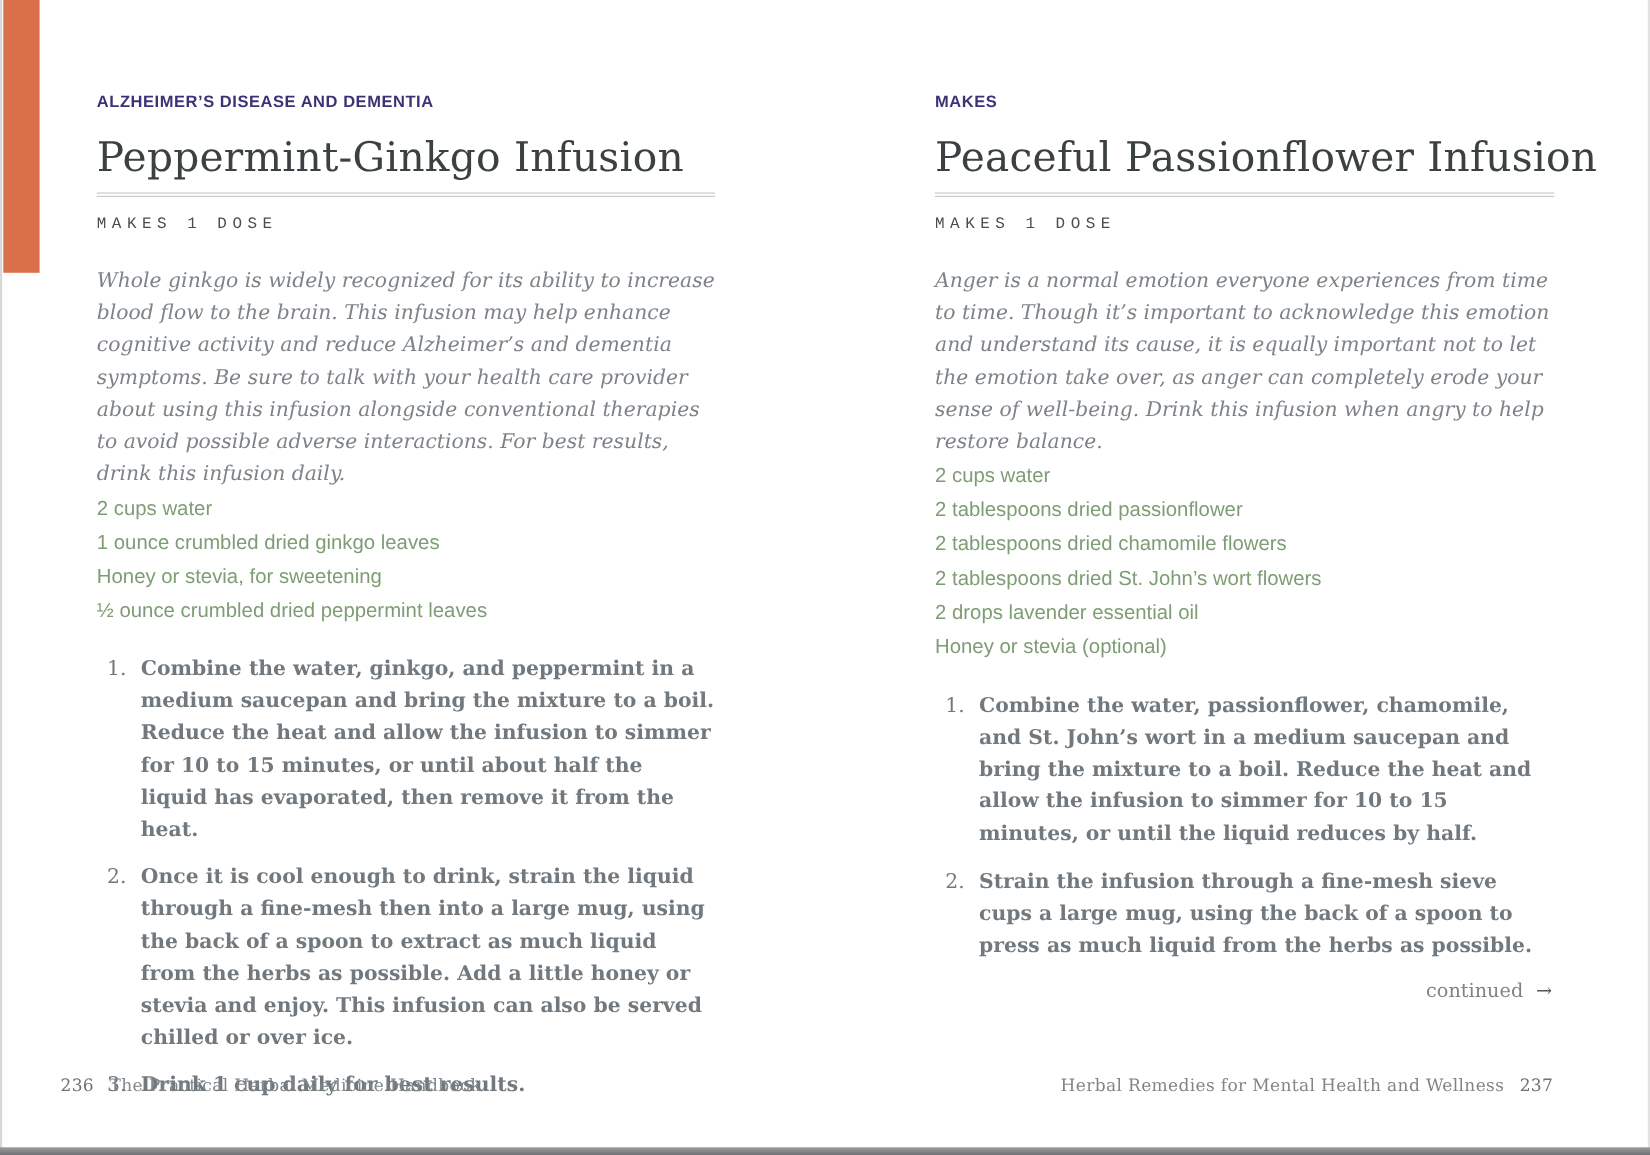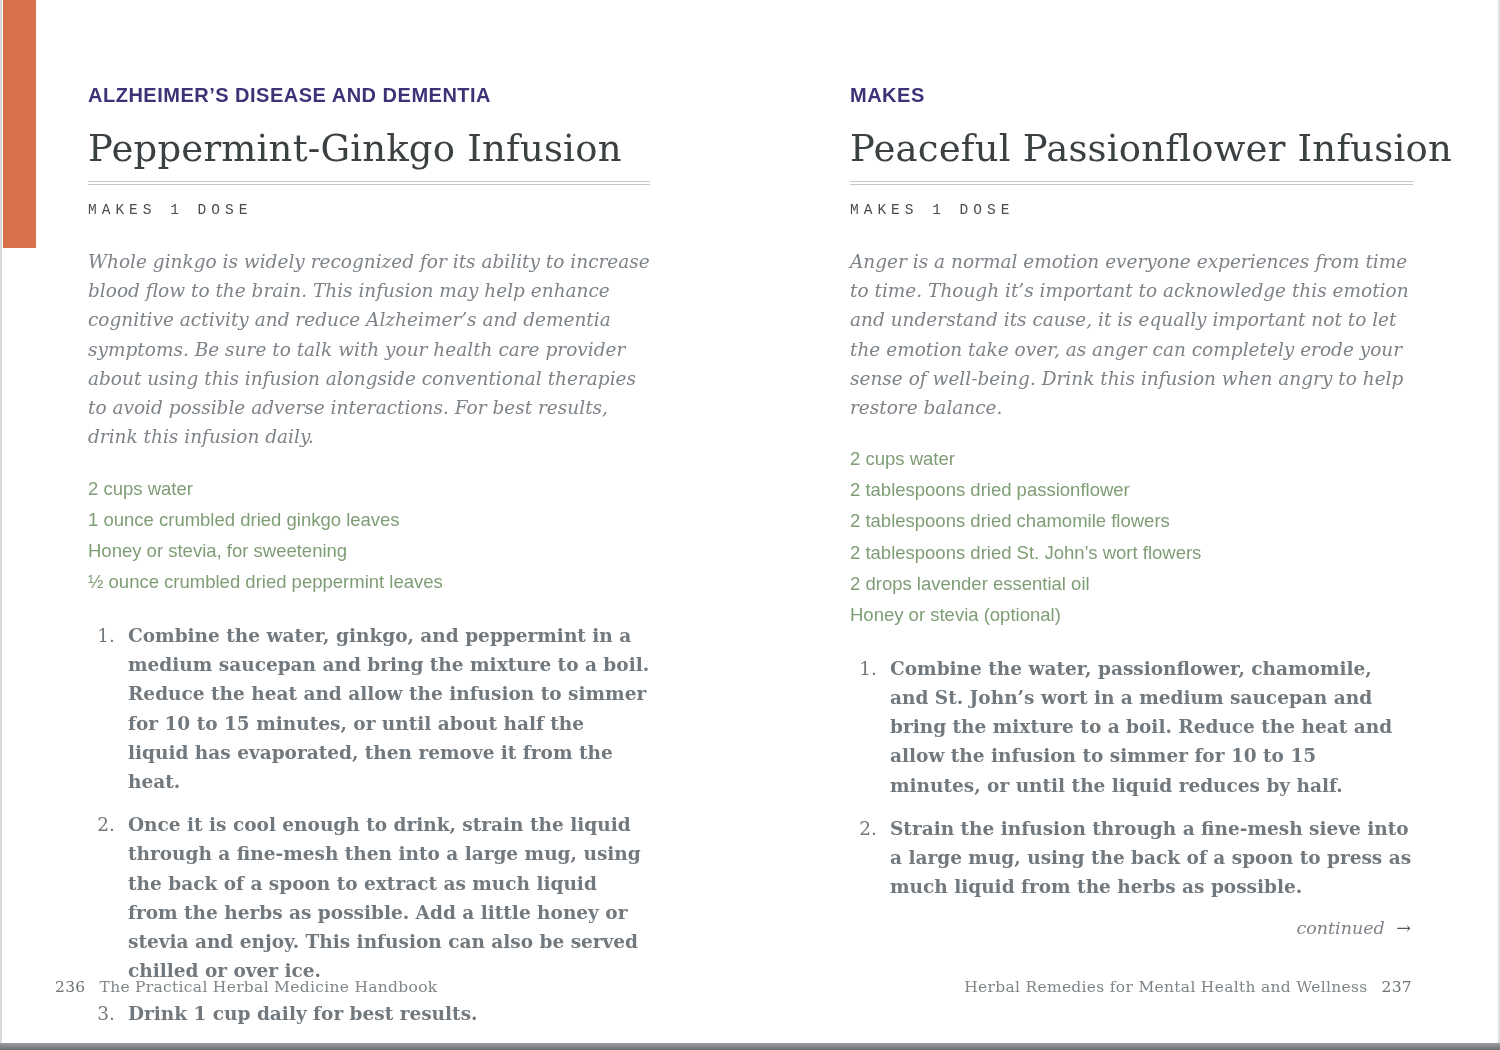--- a/index.html
+++ b/index.html
@@ -31,21 +31,21 @@
 
   
   .page-col { position: absolute; top: 0; }
   .page-col.left  { left: 88px;  width: 562px; }
   .page-col.right { left: 850px; width: 563px; }
 
   .category {
     margin-top: 84px;
     font-family: "Liberation Sans", sans-serif;
     font-weight: bold;
-    font-size: 20px;
+    font-size: 15px;
     letter-spacing: 0.5px;
     color: #3e3276;
   }
   .recipe-title {
     margin-top: 20px;
     font-family: "DejaVu Serif", serif;
     font-weight: normal;
     font-size: 37px;
     color: #3b4043;
     letter-spacing: 0.2px;
@@ -65,21 +65,20 @@
     color: #4a4d4f;
   }
   .intro {
     margin-top: 29px;
     font-style: italic;
     font-size: 18.5px;
     line-height: 1.58;
     color: #7d8388;
   }
   .ingredients {
-    margin-top: 21px;
     list-style: none;
     font-family: "Liberation Sans", sans-serif;
     font-size: 18.5px;
     line-height: 1.68;
     color: #7e9d75;
   }
   .steps {
     margin-top: 24px;
     list-style: none;
   }
@@ -98,21 +97,21 @@
   }
   .step-text { flex: 1; font-weight: bold; }
 
   .continued {
     margin-top: 16px;
     text-align: right;
     font-size: 17.5px;
     color: #7d8388;
     padding-right: 2px;
   }
-  .continued .cont-word { font-style: italic; }
+  .continued .cont-word { }
   .continued .cont-arrow { font-style: normal; color: #55595c; margin-left: 6px; }
 
   .footer {
     position: absolute;
     top: 978px;
     font-size: 15.5px;
     color: #7f8588;
     letter-spacing: 0.3px;
   }
   .footer.left-footer  { left: 55px; }
@@ -170,21 +169,21 @@
     <li>2 drops lavender essential oil</li>
     <li>Honey or stevia (optional)</li>
   </ul>
   <ol class="steps">
     <li class="step">
       <span class="step-num">1.</span>
       <span class="step-text">Combine the water, passionflower, chamomile, and St. John’s wort in a medium saucepan and bring the mixture to a boil. Reduce the heat and allow the infusion to simmer for 10 to 15 minutes, or until the liquid reduces by half.</span>
     </li>
     <li class="step">
       <span class="step-num">2.</span>
-      <span class="step-text">Strain the infusion through a fine-mesh sieve into a large mug, using the back of a spoon to press as much liquid from the herbs as possible.</span>
+      <span class="step-text">Strain the infusion through a fine-mesh sieve cups a large mug, using the back of a spoon to press as much liquid from the herbs as possible.</span>
     </li>
   </ol>
   <div class="continued">
     <span class="cont-word">continued</span>
     <span class="cont-arrow">→</span>
   </div>
 </div>
 
 <div class="footer left-footer">
   <span class="pgnum">236</span><span class="spacer"></span><span>The Practical Herbal Medicine Handbook</span>

